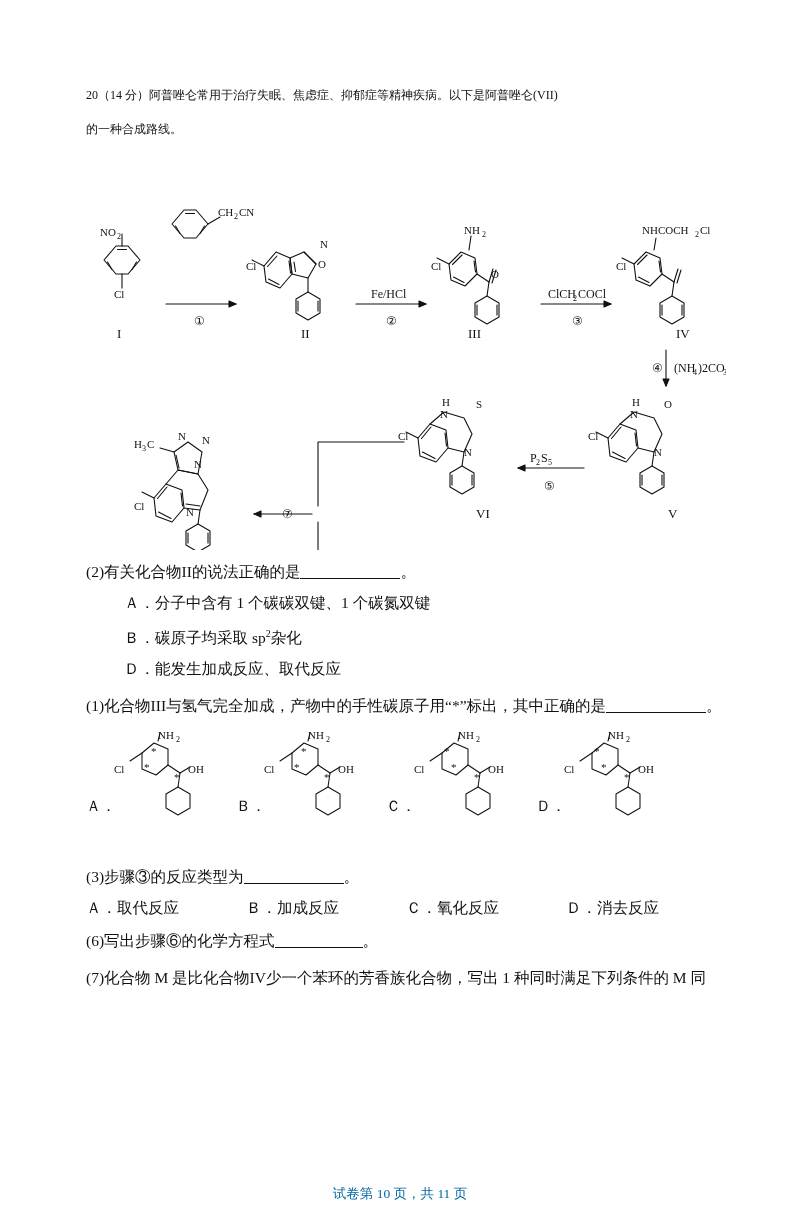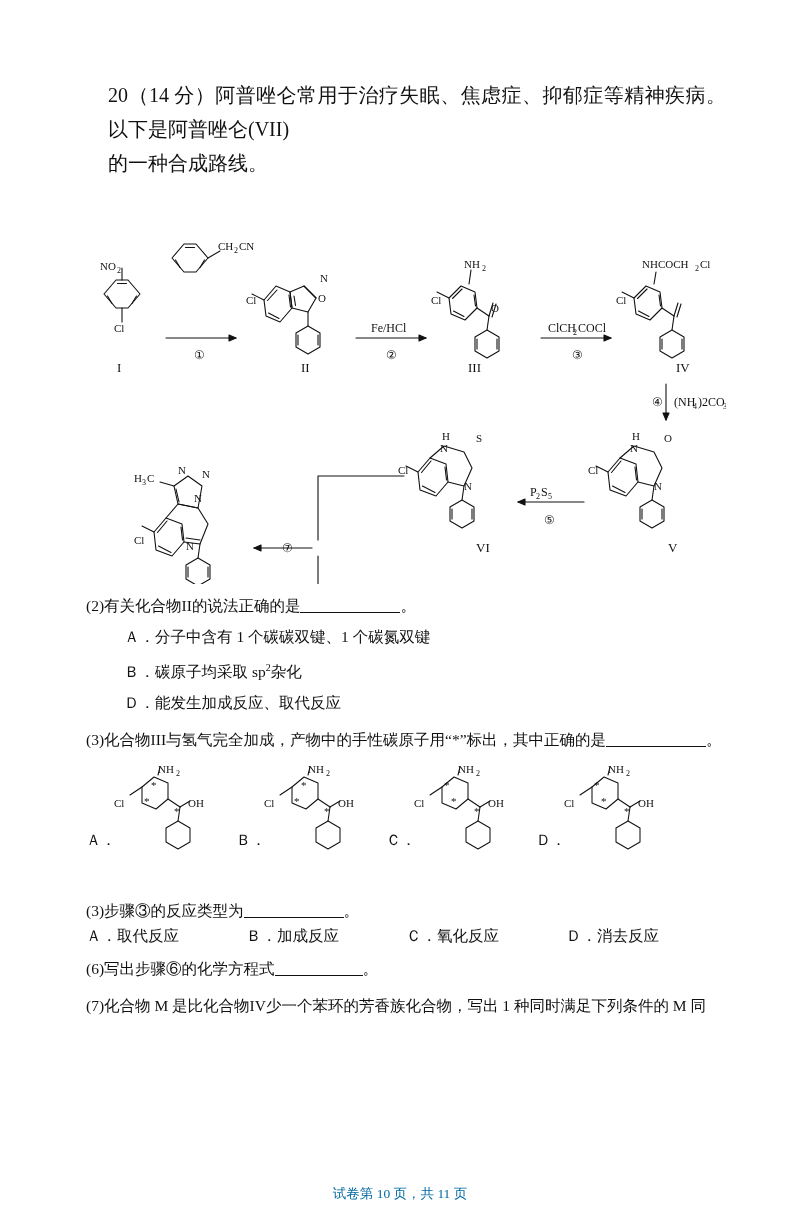--- a/index.html
+++ b/index.html
@@ -12,24 +12,23 @@
     overflow:hidden;
   }
   .page {
     position:absolute; left:0; top:0; width:800px; height:1222px;
   }
   .content {
     position:absolute;
     left:86px; top:78px; width:640px;
   }
   .q-title {
-    font-size:20px;
+    font-size:12px;
     line-height:34px;
     text-align:justify;
-    margin-left:22px;
   }
   .scheme {
     position:relative;
     width:640px;
     height:400px;
     margin-top:4px;
   }
   .scheme svg { position:absolute; left:0; top:0; }
   .para {
     font-size:15.5px;
@@ -49,21 +48,21 @@
     vertical-align:-2px;
   }
   .b-long { width:88px; }
   .b-med { width:78px; }
   .b-xlong { width:100px; }
   .inline-svg { vertical-align:middle; display:inline-block; }
   sup { font-size:10px; vertical-align:super; }
   sub { font-size:10px; vertical-align:sub; }
   .opts-row {
     font-size:15.5px;
-    margin-top:0;
+    margin-top:6px;
     display:flex;
   }
   .opts-row > div { width:25%; }
   .isomers {
     position:relative;
     width:640px;
     height:130px;
     margin-top:4px;
   }
   .isomers svg { position:absolute; left:0; top:0; }
@@ -334,21 +333,21 @@
 
 
     <div class="para">
       <span>(2)有关化合物II的说法正确的是</span><span class="blank b-xlong"></span><span>。</span>
     </div>
     <div class="opt"><span>Ａ．分子中含有 1 个碳碳双键、1 个碳氮双键</span></div>
     <div class="opt">Ｂ．碳原子均采取 sp<sup>2</sup>杂化</div>
     <div class="opt"><span>Ｄ．能发生加成反应、取代反应</span></div>
 
     <div class="para">
-      <span>(3)化合物III与氢气完全加成，产物中的手性碳原子用“*”标出，其中正确的是</span><span class="blank b-xlong"></span><span>。</span>
+      <span>(1)化合物III与氢气完全加成，产物中的手性碳原子用“*”标出，其中正确的是</span><span class="blank b-xlong"></span><span>。</span>
     </div>
 
     <div class="isomers">
       <svg width="640" height="130" viewBox="0 0 640 130">
         <g stroke="#111" stroke-width="1.05" fill="none" stroke-linejoin="round" stroke-linecap="round">
 
           <g transform="translate(42,6)">
             <polygon points="14,22 26,12 40,18 40,34 28,44 14,38"></polygon>
             <line x1="14" y1="22" x2="2" y2="30"></line>
             <line x1="30" y1="10" x2="32" y2="2"></line>

